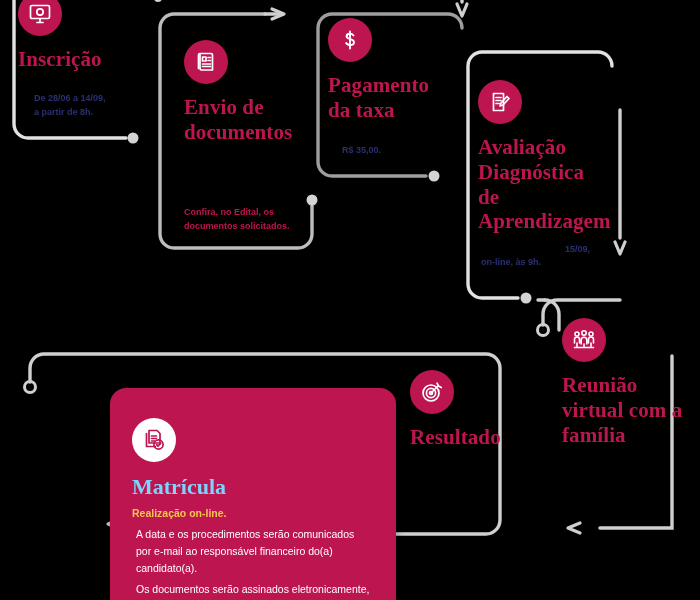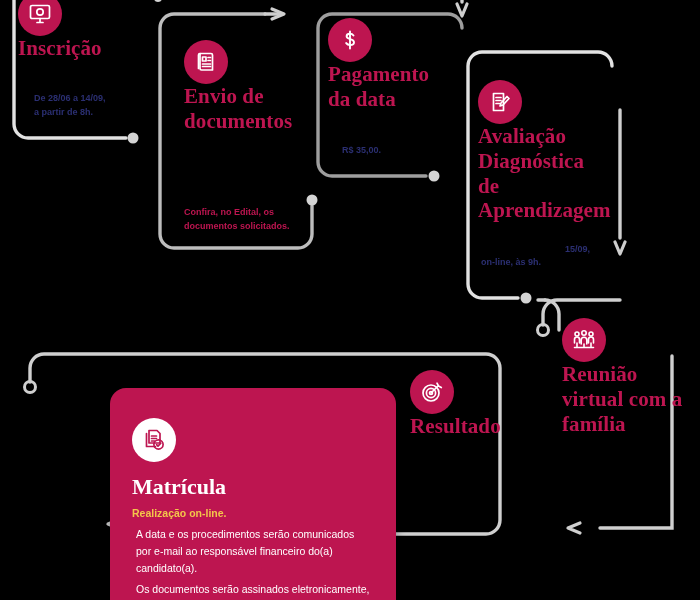--- a/index.html
+++ b/index.html
@@ -9,21 +9,21 @@
 
   
   #wires{position:absolute;left:0;top:0;width:700px;height:600px;z-index:1;}
 
   
   .step{position:absolute;z-index:3;}
   .icon{width:44px;height:44px;border-radius:50%;background:#bd1550;
         display:flex;align-items:center;justify-content:center;}
   .icon svg{width:24px;height:24px;display:block;}
   .title{color:#bd1550;font-family:"Liberation Serif",serif;font-weight:700;
-         font-size:21px;line-height:1.18;letter-spacing:.1px;}
+         font-size:21px;line-height:1.18;margin-top:11px;letter-spacing:.1px;}
   .note{font-size:9px;font-weight:700;line-height:1.55;margin-top:6px;}
   .note.blue{color:#2b2f72;}
   .note.pink{color:#bd1550;}
 
   
   #step-inscricao{left:18px;top:-8px;width:140px;}
   #step-inscricao .note{position:absolute;left:16px;top:94px;width:130px;}
 
   #step-envio{left:184px;top:40px;width:125px;}
   #step-envio .note{position:absolute;left:0px;top:160px;width:118px;}
@@ -37,21 +37,21 @@
 
   #step-reuniao{left:562px;top:318px;width:128px;}
   #step-resultado{left:410px;top:370px;width:130px;}
 
   
   #card-matricula{position:absolute;left:110px;top:388px;width:286px;height:230px;
     background:#bd1550;border-radius:16px;z-index:4;
     box-shadow:0 2px 10px rgba(0,0,0,.35);overflow:hidden;}
   #card-matricula .icon{background:#fff;margin:30px 0 0 22px;}
   #card-matricula .icon svg path,#card-matricula .icon svg circle{stroke:#bd1550;}
-  #card-matricula .m-title{color:#ffffff;font-family:"Liberation Serif",serif;
+  #card-matricula .m-title{color:#7dd3fc;font-family:"Liberation Serif",serif;
     font-weight:700;font-size:22px;margin:12px 0 0 22px;}
   #card-matricula .m-sub{color:#f3c64b;font-size:10.5px;font-weight:700;
     margin:7px 0 0 22px;}
   #card-matricula .m-body{color:#fff;font-size:10.5px;line-height:1.62;
     margin:7px 22px 0 22px;}
   #card-matricula .m-body p{margin:4px;}
 </style>
 </head>
 <body>
 
@@ -146,21 +146,21 @@
     </div>
   </div>
 
   <div class="step" id="step-pagamento">
     <div class="icon">
       <svg viewBox="0 0 24 24" fill="none" stroke="#fff" stroke-width="1.9" stroke-linecap="round" stroke-linejoin="round">
         <path d="M15.5 7.5c-.8-1.1-2-1.7-3.5-1.7-2 0-3.4 1-3.4 2.5 0 1.6 1.3 2.2 3.6 2.8 2.4.6 3.8 1.3 3.8 3.1 0 1.7-1.6 2.8-3.8 2.8-1.8 0-3.2-.7-4-1.9"></path>
         <path d="M12 3.5v17"></path>
       </svg>
     </div>
-    <div class="title">Pagamento da data</div>
+    <div class="title">Pagamento da taxa</div>
     <div class="note blue">
       <div>R$ 35,00.</div>
     </div>
   </div>
 
   <div class="step" id="step-avaliacao">
     <div class="icon">
       <svg viewBox="0 0 24 24" fill="none" stroke="#fff" stroke-width="1.7" stroke-linecap="round" stroke-linejoin="round">
         <path d="M5.5 3.5h10v17h-10z"></path>
         <path d="M8 7.5h5M8 10.5h5M8 13.5h3.5"></path>

